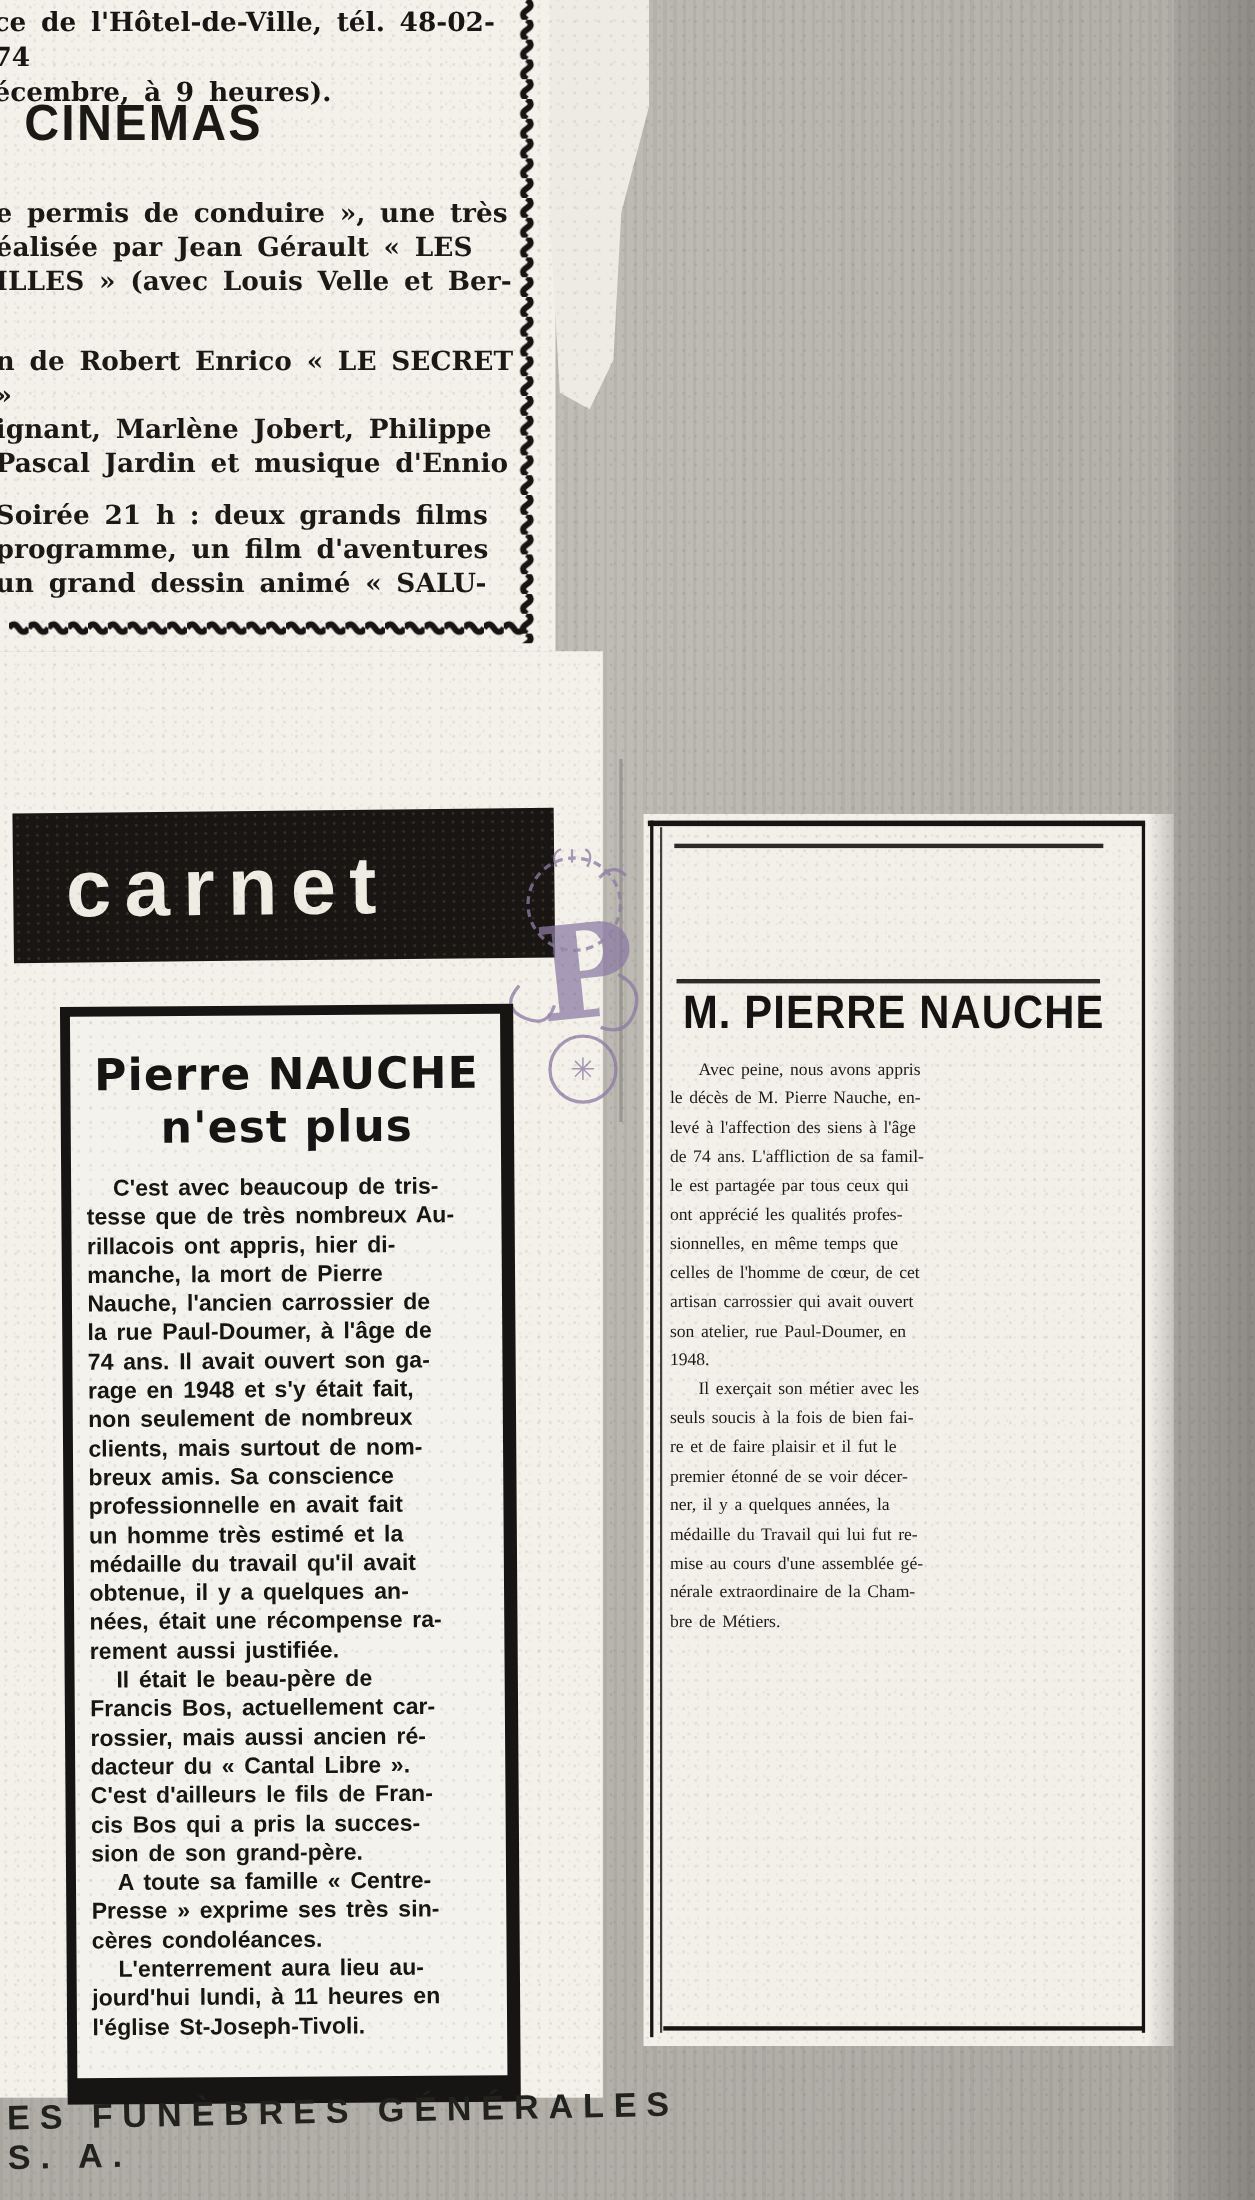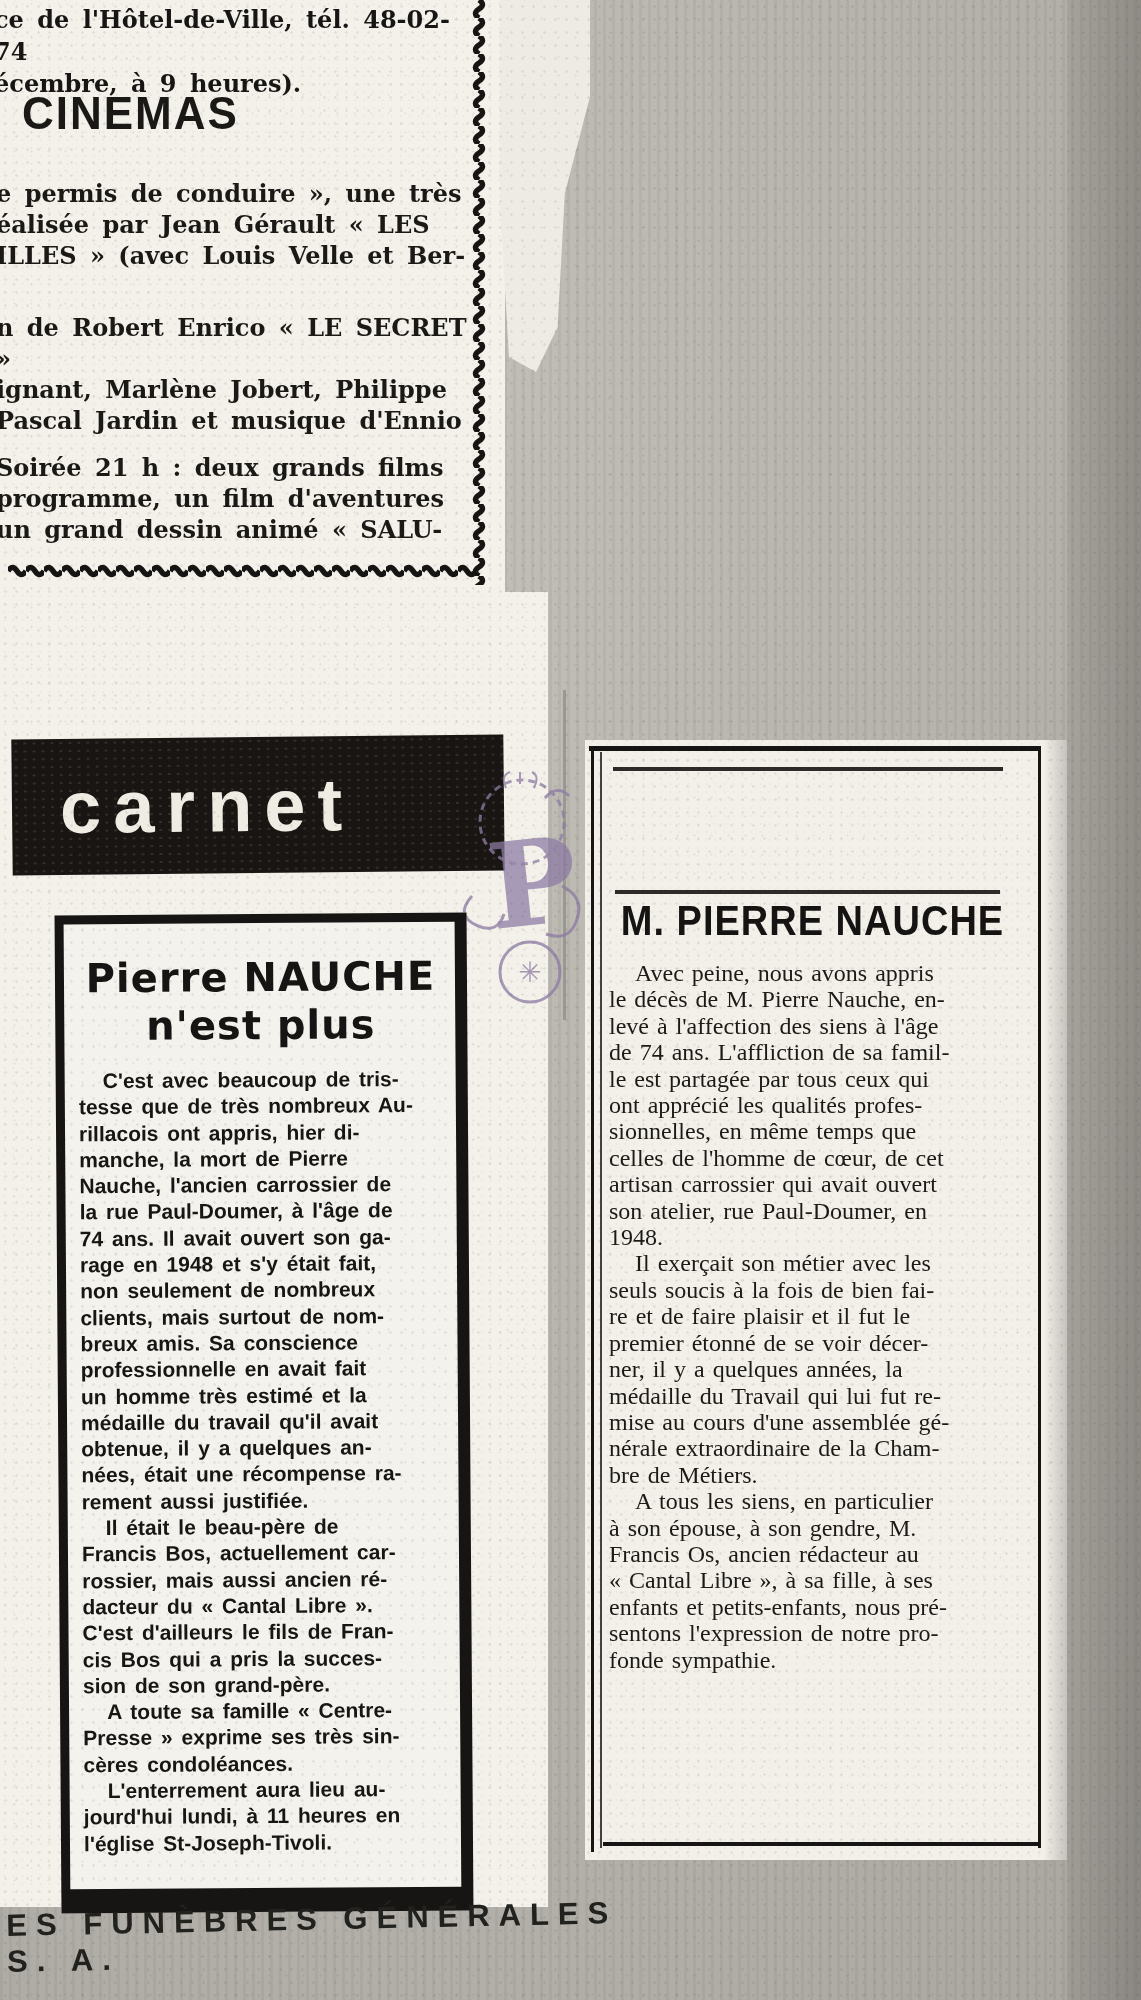--- a/index.html
+++ b/index.html
@@ -68,21 +68,21 @@
     background-image:
       radial-gradient(circle, #242220 2.5px, transparent 3.1px),
       radial-gradient(circle, #242220 2.5px, transparent 3.1px);
     background-size:9px 9px;background-position:0 0,4.5px 4.5px;
     display:flex;align-items:center;justify-content:center;}
   .halftone span{font-family:"DejaVu Serif",serif;font-weight:bold;font-size:56px;
     letter-spacing:2px;color:#14120f;transform:scaleY(1.08);}
   .rtitle{position:absolute;left:0;top:160px;width:455px;text-align:center;
     font-weight:bold;font-size:38px;color:#161412;letter-spacing:1px;transform:scaleY(1.12);}
   .rbody{position:absolute;left:24px;top:220px;width:424px;font-family:"Liberation Serif",serif;
-    font-size:24px;line-height:26.4px;color:#1c1a17;word-spacing:2px;}
+    font-size:16px;line-height:26.4px;color:#1c1a17;word-spacing:2px;}
   .rbody .para{text-indent:26px;}
   .paper-edge{position:absolute;left:458px;top:0;width:24px;height:1120px;
     background:linear-gradient(90deg, rgba(80,78,74,0) 0%, rgba(80,78,74,.28) 100%);}
   
   .right-strip{left:1067px;top:0;width:74px;height:2000px;
     background:linear-gradient(90deg, rgba(95,92,88,.15), rgba(66,64,60,.30));}
   
   .footer{left:6px;top:1908px;width:660px;font-size:31px;letter-spacing:9px;
     color:#21211e;font-weight:bold;transform:rotate(-1.2deg);transform-origin:left top;}
 </style>
@@ -158,21 +158,20 @@
     <div class="rline" style="left:18px;top:1102px;width:437px;height:4px;"></div>
     <div class="rline" style="left:28px;top:27px;width:390px;height:4px;opacity:.9;"></div>
 
     <div class="rline" style="left:30px;top:150px;width:385px;height:4px;opacity:.9;"></div>
 
     <div class="rtitle">M. PIERRE NAUCHE</div>
 
     <div class="rbody">
       <div class="para">Avec peine, nous avons appris<br>le décès de M. Pierre Nauche, en-<br>levé à l'affection des siens à l'âge<br>de 74 ans. L'affliction de sa famil-<br>le est partagée par tous ceux qui<br>ont apprécié les qualités profes-<br>sionnelles, en même temps que<br>celles de l'homme de cœur, de cet<br>artisan carrossier qui avait ouvert<br>son atelier, rue Paul-Doumer, en<br>1948.</div>
       <div class="para">Il exerçait son métier avec les<br>seuls soucis à la fois de bien fai-<br>re et de faire plaisir et il fut le<br>premier étonné de se voir décer-<br>ner, il y a quelques années, la<br>médaille du Travail qui lui fut re-<br>mise au cours d'une assemblée gé-<br>nérale extraordinaire de la Cham-<br>bre de Métiers.</div>
-      <div class="para">A tous les siens, en particulier<br>à son épouse, à son  gendre, M.<br>Francis Os, ancien rédacteur au<br>« Cantal Libre », à sa fille, à ses<br>enfants et petits-enfants, nous pré-<br>sentons l'expression de notre pro-<br>fonde sympathie.</div>
     </div>
 
     <div class="paper-edge"></div>
   </div>
 
   <div class="abs right-strip"></div>
 
   <div class="abs footer">ES FUNÈBRES GÉNÉRALES S. A.</div>
 
   <div class="grain"></div>

